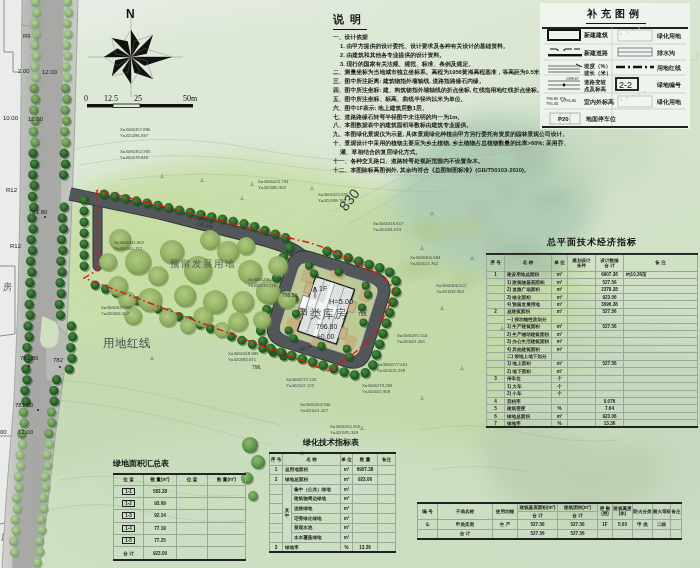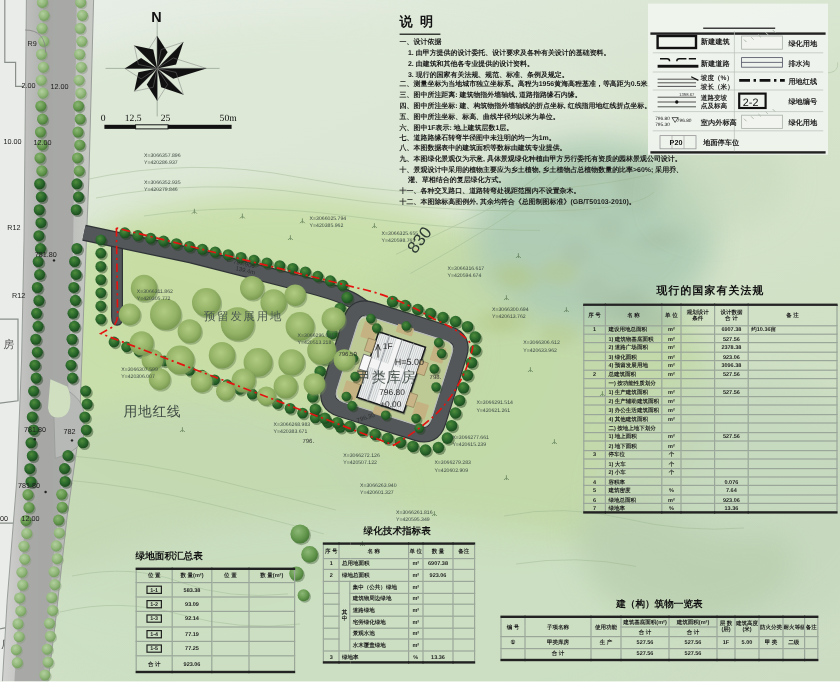--- a/index.html
+++ b/index.html
@@ -792,20 +792,21 @@
         <div style="padding-left:0px">七、道路路缘石转弯半径图中未注明的均一为1m。</div>
         <div style="padding-left:0px">八、本图数据表中的建筑面积等数标由建筑专业提供。</div>
         <div style="padding-left:0px">九、本图绿化景观仅为示意, 具体景观绿化种植由甲方另行委托有资质的园林景观公司设计。</div>
         <div style="padding-left:0px">十、景观设计中采用的植物主要应为乡土植物, 乡土植物占总植物数量的比率&gt;60%; 采用乔、</div>
         <div style="padding-left:7px">灌、草相结合的复层绿化方式。</div>
         <div style="padding-left:0px">十一、各种交叉路口、道路转弯处视距范围内不设置杂木。</div>
         <div style="padding-left:0px">十二、本图除标高图例外, 其余均符合《总图制图标准》(GB/T50103-2010)。</div>
       </div></div>
 
 <div class="abs" style="left:540px;top:3px;width:150px;height:126px;background:rgba(240,244,239,0.93)">
+ <div style="text-align:center;font-size:10px;font-weight:bold;letter-spacing:4px;color:#111;margin-top:4px">补充图例</div>
  <div style="position:absolute;left:46px;width:60px;top:19.5px;border-top:1.2px solid #111"></div>
  <div style="position:absolute;left:2px;right:2px;top:24px;border-top:2px solid #222"></div>
  <div style="position:absolute;left:2px;right:2px;top:123px;border-top:2px solid #222"></div>
  <svg class="abs" style="left:0;top:0" width="150" height="126" viewBox="0 0 150 126">
   <g stroke="#b9c2b9" stroke-width="0.6">
    <line x1="4" y1="41" x2="146" y2="41"></line>
           <line x1="4" y1="57" x2="146" y2="57"></line>
    <line x1="4" y1="72" x2="146" y2="72"></line>
           <line x1="4" y1="90" x2="146" y2="90"></line>
    <line x1="4" y1="106" x2="146" y2="106"></line>
@@ -855,21 +856,21 @@
  <div class="tbl" style="position:absolute;left:44px;top:95px;font-size:6px">室内外标高</div>
  <div class="tbl" style="position:absolute;left:46px;top:112px;font-size:6px">地面停车位</div>
  <div class="tbl" style="position:absolute;left:117px;top:29px;font-size:6px">绿化用地</div>
  <div class="tbl" style="position:absolute;left:117px;top:46px;font-size:6px">排水沟</div>
  <div class="tbl" style="position:absolute;left:117px;top:61px;font-size:6px">用地红线</div>
  <div class="tbl" style="position:absolute;left:117px;top:78px;font-size:6px">绿地编号</div>
  <div class="tbl" style="position:absolute;left:117px;top:95px;font-size:6px">绿化用地</div>
 </div>
 
 <div class="abs tbl" style="left:486px;top:236px;width:212px">
- <div style="text-align:center;font-size:9px;letter-spacing:1px;color:#111">现行的国家有关法规</div>
+ <div style="text-align:center;font-size:9px;letter-spacing:1px;color:#111">总平面技术经济指标</div>
  <div style="position:absolute;left:0;right:0;top:17.5px;border-top:0.9px solid #333"></div>
  <table style="width:212px;margin-top:4px;font-size:4.6px;border-top:2.4px solid #222;border-bottom:2.4px solid #222">
  <colgroup>
           <col style="width:18px">
           <col style="width:47px">
           <col style="width:16px">
           <col style="width:28px">
           <col style="width:28px">
           <col>
         </colgroup>
@@ -1191,21 +1192,20 @@
             <td class="c">合 计</td>
             <td class="c">923.06</td>
             <td></td>
             <td></td>
           </tr>
  </tbody>
       </table>
 </div>
 
 <div class="abs tbl" style="left:417px;top:498px;width:265px">
- <div style="text-align:center;font-size:8px;color:#111">建（构）筑物一览表</div>
  <table style="width:265px;margin-top:4px;font-size:4.6px;border-top:2px solid #222;border-bottom:2px solid #222">
  <colgroup>
           <col style="width:20px">
           <col style="width:55px">
           <col style="width:25px">
           <col style="width:40px">
           <col style="width:40px">
           <col style="width:15px">
           <col style="width:20px">
           <col style="width:20px">

